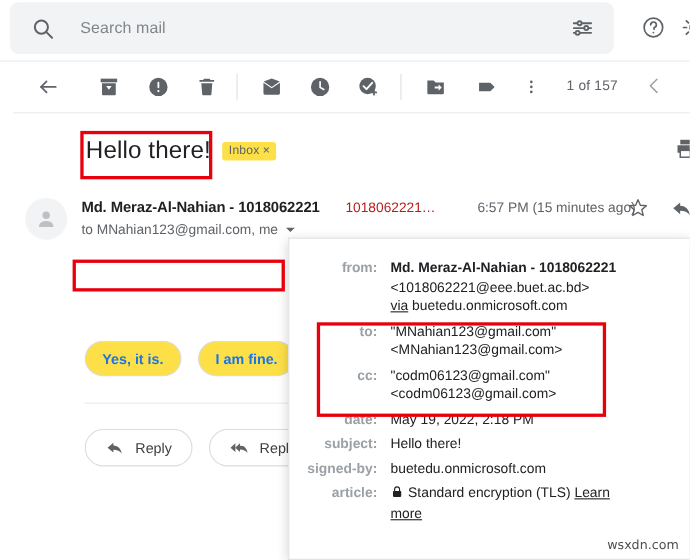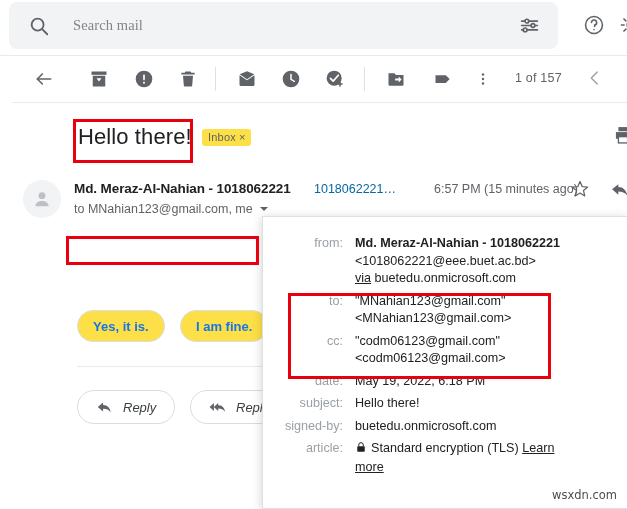--- a/index.html
+++ b/index.html
@@ -24,21 +24,20 @@
     width: 627px; height: 55px;
   }
   .search-box {
     position: absolute;
     left: 9px; top: 2px;
     width: 549px; height: 47px;
     background: #f1f3f4;
     border-radius: 8px;
     display: flex;
     align-items: center;
-    font-family: Liberation Serif, serif;
   }
   .search-icon {
     width: 22px; height: 22px;
     margin-left: 19px;
     flex: 0 0 auto;
     color: #5f6368;
   }
   .search-input-text {
     margin-left: 23px;
     font-size: 14.5px;
@@ -156,21 +155,21 @@
     font-size: 13.5px;
     font-weight: bold;
     color: #202124;
     white-space: nowrap;
     letter-spacing: -0.1px;
   }
   .sender-email {
     position: absolute;
     left: 314px; top: 182px;
     font-size: 12.5px;
-    color: #0369a1;
+    color: #b91c1c;
     white-space: nowrap;
     text-align: right;
   }
   .msg-time {
     position: absolute;
     left: 434px; top: 182px;
     font-size: 12.5px;
     color: #5f6368;
     white-space: nowrap;
   }
@@ -247,21 +246,20 @@
     border: 1px solid #dadce0;
     border-radius: 17px;
     display: flex;
     align-items: center;
     background: #fff;
     color: #3c4043;
     font-size: 13px;
     padding: 0 18px;
     cursor: pointer;
     white-space: nowrap;
-    font-style: italic;
   }
   #rbtn-0 { left: 77px; }
   #rbtn-1 { left: 190px; }
   .rbtn .ricon {
     width: 17px; height: 17px;
     margin-right: 10px;
     color: #5f6368;
     flex: 0 0 auto;
   }
 
@@ -287,20 +285,21 @@
     padding: 0;
     font-size: 12.6px;
     line-height: 17.5px;
   }
   .dlabel {
     color: #9aa0a6;
     text-align: right;
     padding-right: 12px !important;
     white-space: nowrap;
     width: 78px;
+    font-weight: bold;
   }
   .dval {
     color: #202124;
     white-space: nowrap;
   }
   .dval.bold { font-weight: bold; }
   .spacer-row td { height: 5px; font-size: 0; line-height: 0; }
   .via-underline { text-decoration: underline; }
   .learn-more { text-decoration: underline; color: #202124; }
   .lock-glyph {
@@ -543,21 +542,21 @@
       </tr>
       <tr>
         <td class="dlabel"></td>
         <td class="dval">&lt;codm06123@gmail.com&gt;</td>
       </tr>
       <tr class="spacer-row">
             <td colspan="2"></td>
           </tr>
       <tr>
         <td class="dlabel">date:</td>
-        <td class="dval">May 19, 2022, 6:18 PM</td>
+        <td class="dval">May 19, 2022, 2:18 PM</td>
       </tr>
       <tr class="spacer-row">
             <td colspan="2"></td>
           </tr>
       <tr>
         <td class="dlabel">subject:</td>
         <td class="dval">Hello there!</td>
       </tr>
       <tr class="spacer-row">
             <td colspan="2"></td>

